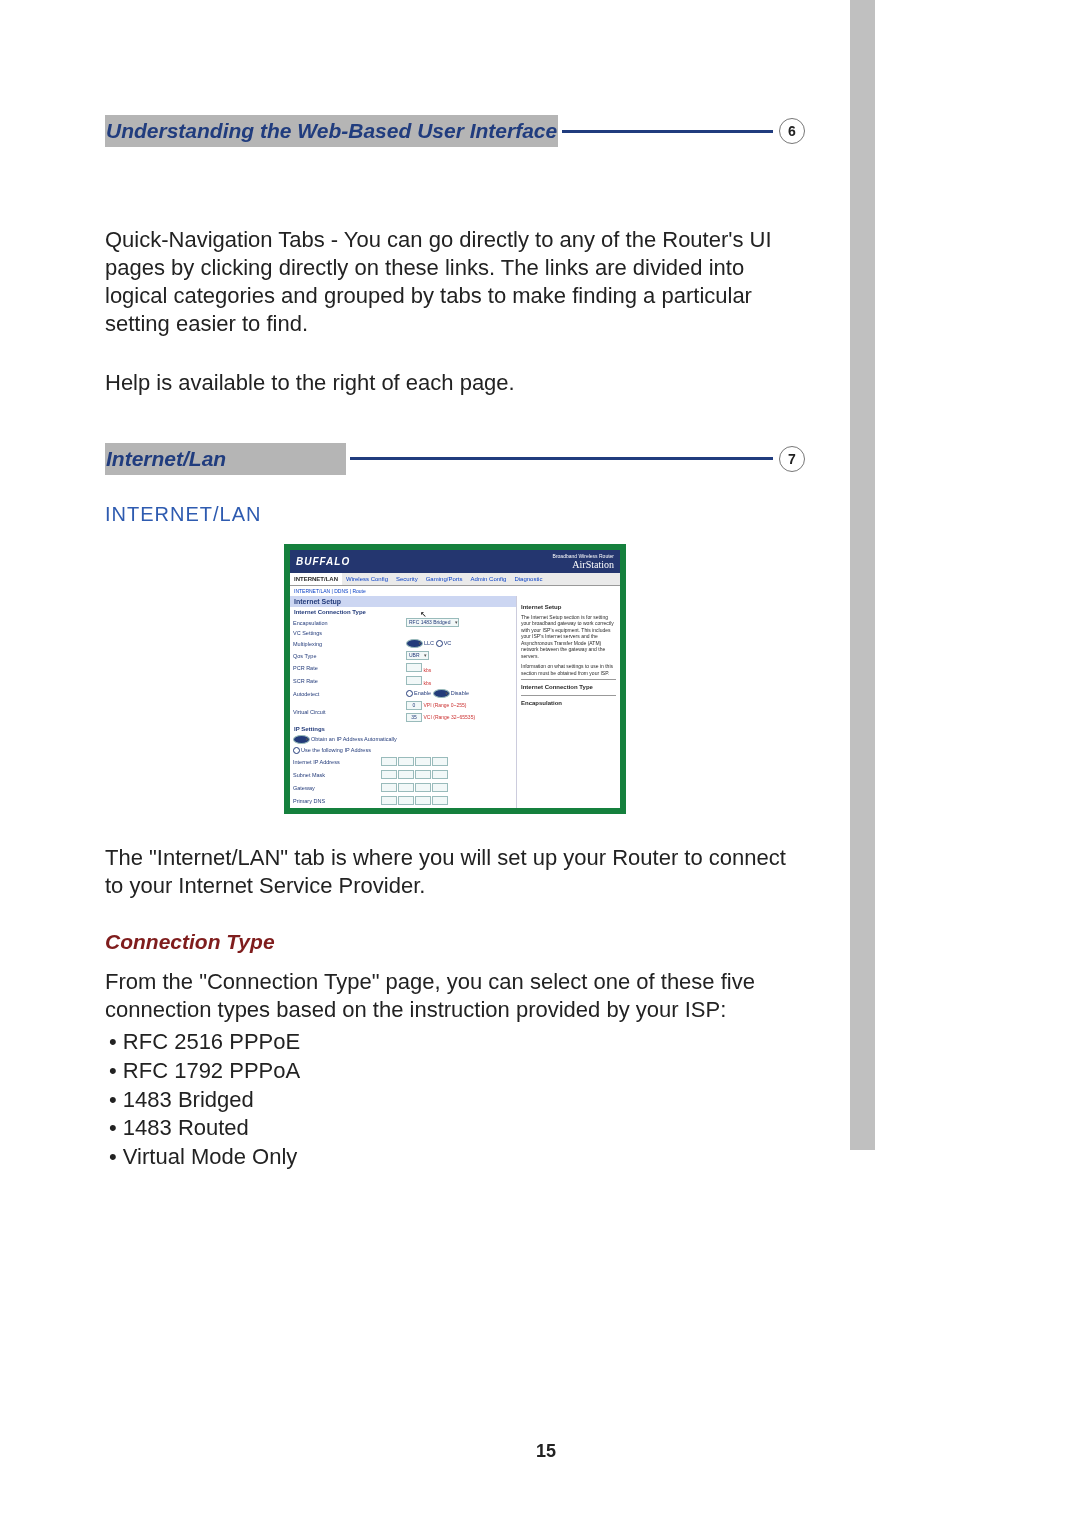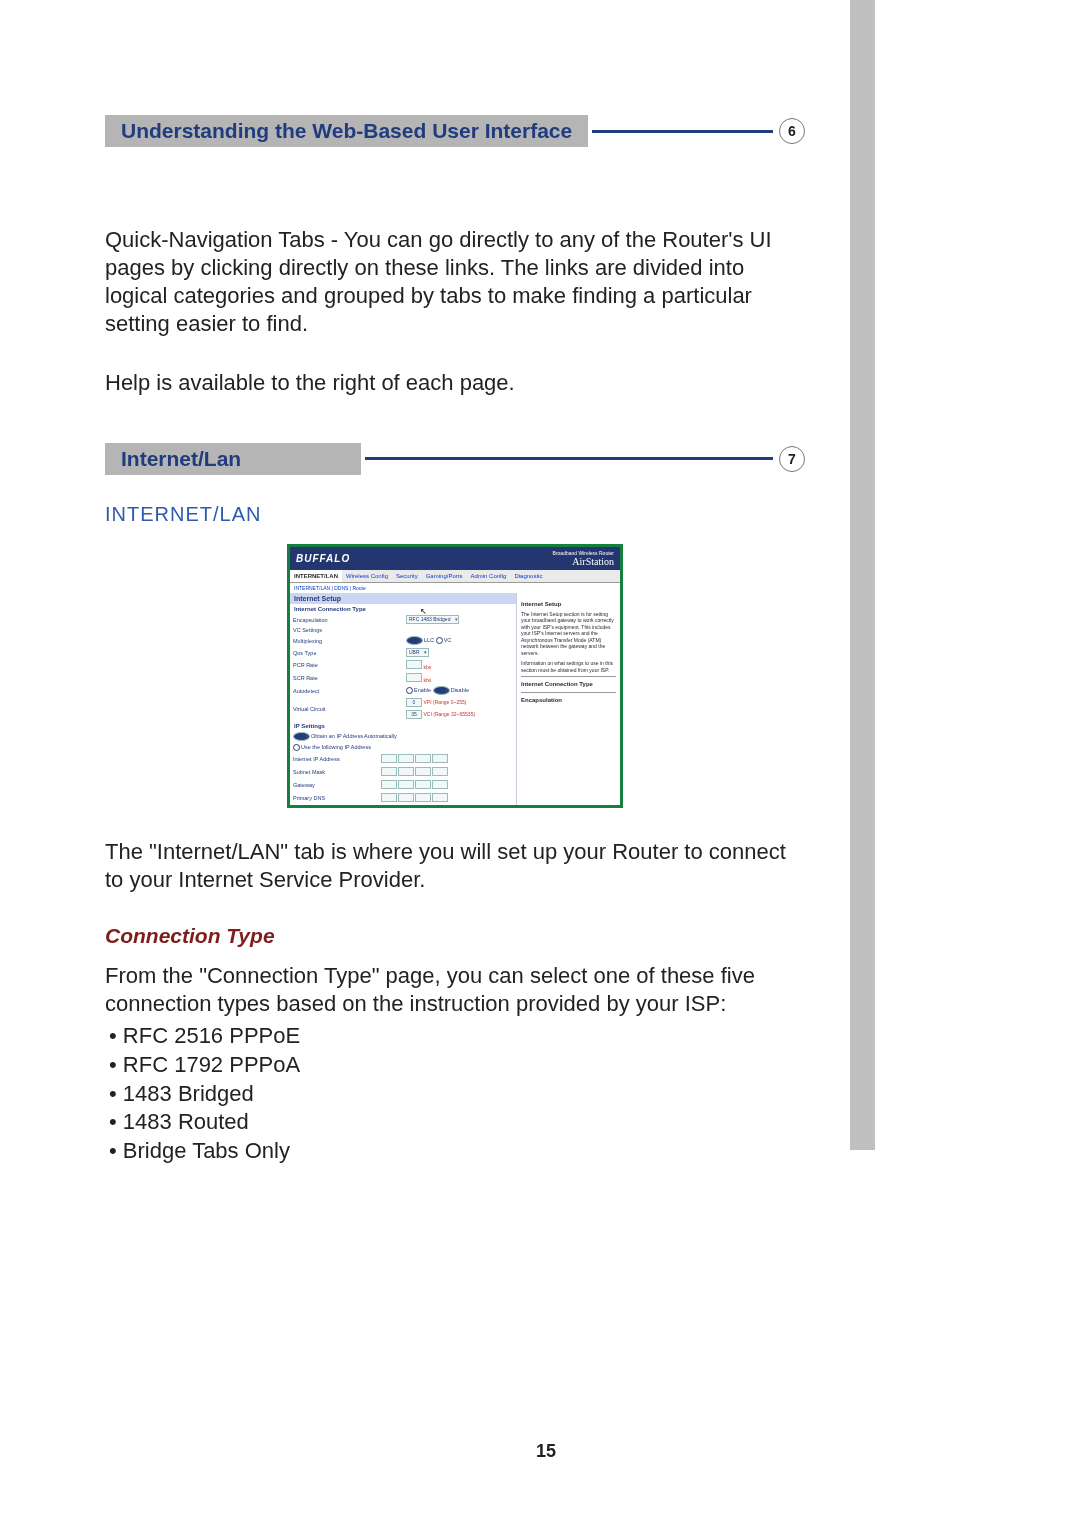--- a/index.html
+++ b/index.html
@@ -29,21 +29,22 @@
   
   .heading-row{
     display:flex;
     align-items:center;
     margin-bottom:28px;
   }
   .heading-box{
     background:#b5b5b5;
     color:#203c7e;
     font-weight:700;
-    padding:4px 16px;
+    font-style:italic;
+    padding:4px 1px;
     font-size:21px;
   }
   .heading-line{
     flex:1;
     height:3px;
     background:#203c7e;
     margin-left:4px;
   }
   .circle-num{
     width:24px;
@@ -85,21 +86,21 @@
     bottom:60px;
     text-align:center;
     font-weight:700;
     font-size:18px;
   }
 
   
   .shot{
     width:330px;
     margin:0 auto 20px auto;
-    border:3px solid #15803d;
+    border:6px solid #15803d;
     font-family:Arial,sans-serif;
   }
   .shot-head{
     background:#24366f;
     color:#fff;
     display:flex;
     justify-content:space-between;
     align-items:center;
     font-size:9px;
     padding:3px 6px;
@@ -263,17 +264,17 @@
 
   <p class="body-p" style="margin-top:30px">The "Internet/LAN" tab is where you will set up your Router to connect to your Internet Service Provider.</p>
 
   <div class="italic-blue">Connection Type</div>
   <p class="body-p" style="margin-bottom:2px">From the "Connection Type" page, you can select one of these five connection types based on the instruction provided by your ISP:</p>
   <ul class="conn">
     <li>RFC 2516 PPPoE</li>
     <li>RFC 1792 PPPoA</li>
     <li>1483 Bridged</li>
     <li>1483 Routed</li>
-    <li>Bridge Tabs Only</li>
+    <li>Virtual Mode Only</li>
   </ul>
 </div>
 
 <div class="page-num">15</div>
 
 </body></html>

